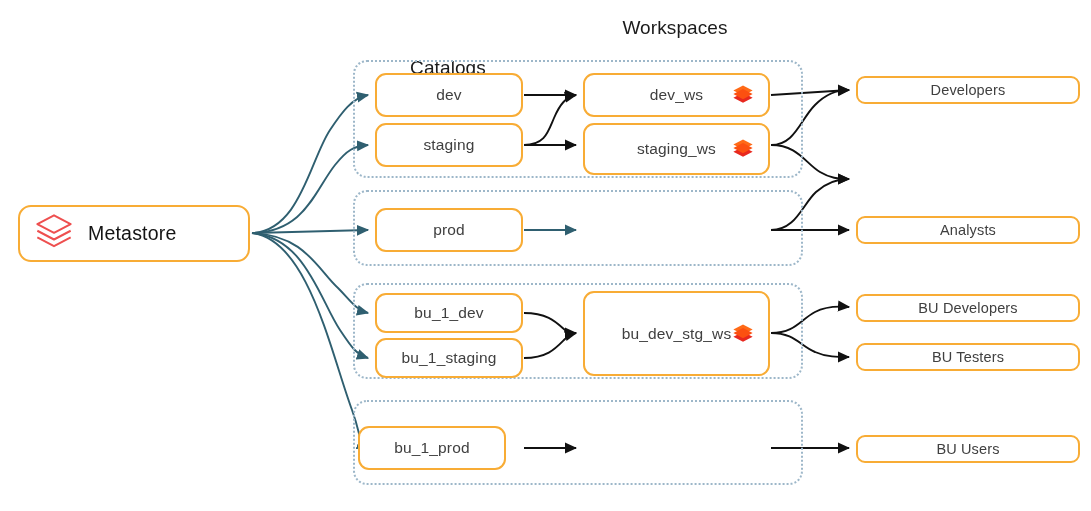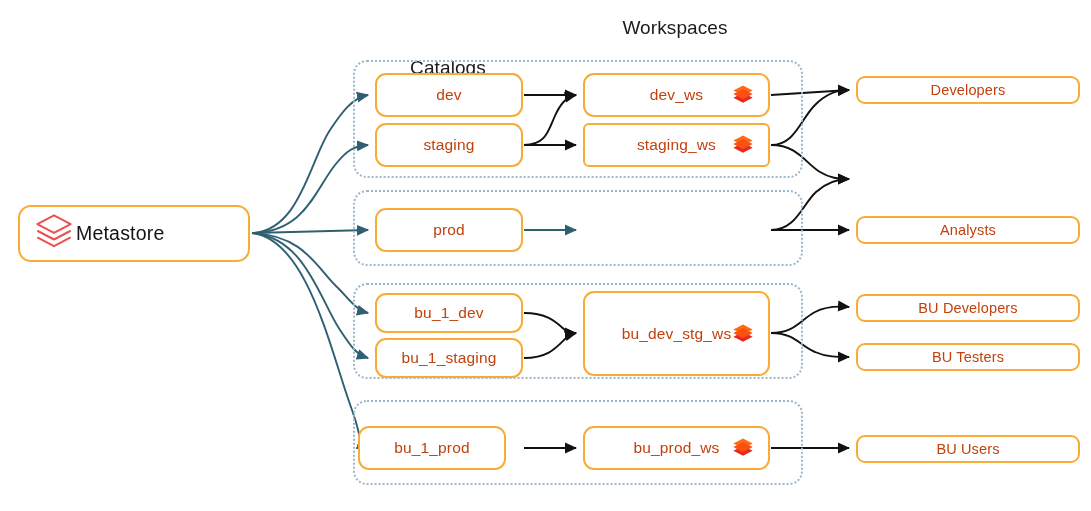--- a/index.html
+++ b/index.html
@@ -47,42 +47,42 @@
   
   .node {
     position: absolute;
     box-sizing: border-box;
     border: 2.5px solid #f8ac35;
     border-radius: 11px;
     background: #ffffff;
     display: flex;
     align-items: center;
     justify-content: center;
-    color: #c2410c;
+    color: #404040;
     font-size: 15.5px;
     letter-spacing: 0.15px;
     white-space: nowrap;
   }
   .node.group-node {
     font-size: 14.5px;
     border-radius: 9px;
   }
   .node-label {
     display: inline-block;
   }
   
   #metastore {
     position: absolute;
     box-sizing: border-box;
     border: 2.5px solid #f8ac35;
     border-radius: 13px;
     background: #ffffff;
     display: flex;
     align-items: center;
-    gap: 2px;
+    gap: 14px;
     padding-left: 14px;
   }
   #metastore .ms-label {
     font-size: 19.5px;
     color: #141414;
     letter-spacing: 0.2px;
   }
   .logo-outline { flex: 0 0 auto; display: block; }
   
   .ws-badge {
@@ -183,50 +183,40 @@
   <div class="node" style="left:583px; top:73px; width:187px; height:44px;">
     <span class="node-label">dev_ws</span>
     <span class="ws-badge">
       <svg width="22" height="22" viewBox="0 0 48 48" xmlns="http://www.w3.org/2000/svg">
         <path d="M24 3 L45 14 L24 25 L3 14 Z" fill="#ff6a17"></path>
         <path d="M24 19 L45 30 L24 41 L3 30 Z" fill="#e8281e"></path>
         <path d="M24 11 L45 22 L24 33 L3 22 Z" fill="#fc5010"></path>
       </svg>
     </span>
   </div>
-  <div class="node" style="left:583px; top:123px; width:187px; height:44px;border-radius:6px;">
+  <div class="node" style="left:583px; top:123px; width:187px; height:52px;">
     <span class="node-label">staging_ws</span>
     <span class="ws-badge">
       <svg width="22" height="22" viewBox="0 0 48 48" xmlns="http://www.w3.org/2000/svg">
         <path d="M24 3 L45 14 L24 25 L3 14 Z" fill="#ff6a17"></path>
         <path d="M24 19 L45 30 L24 41 L3 30 Z" fill="#e8281e"></path>
         <path d="M24 11 L45 22 L24 33 L3 22 Z" fill="#fc5010"></path>
       </svg>
     </span>
   </div>
   <div class="node" style="left:583px; top:291px; width:187px; height:85px;">
     <span class="node-label">bu_dev_stg_ws</span>
     <span class="ws-badge">
       <svg width="22" height="22" viewBox="0 0 48 48" xmlns="http://www.w3.org/2000/svg">
         <path d="M24 3 L45 14 L24 25 L3 14 Z" fill="#ff6a17"></path>
         <path d="M24 19 L45 30 L24 41 L3 30 Z" fill="#e8281e"></path>
         <path d="M24 11 L45 22 L24 33 L3 22 Z" fill="#fc5010"></path>
       </svg>
     </span>
   </div>
-  <div class="node" style="left:583px; top:426px; width:187px; height:44px;">
-    <span class="node-label">bu_prod_ws</span>
-    <span class="ws-badge">
-      <svg width="22" height="22" viewBox="0 0 48 48" xmlns="http://www.w3.org/2000/svg">
-        <path d="M24 3 L45 14 L24 25 L3 14 Z" fill="#ff6a17"></path>
-        <path d="M24 19 L45 30 L24 41 L3 30 Z" fill="#e8281e"></path>
-        <path d="M24 11 L45 22 L24 33 L3 22 Z" fill="#fc5010"></path>
-      </svg>
-    </span>
-  </div>
 
   <div class="node group-node" style="left:856px; top:76px; width:224px; height:28px;">
     <span class="node-label">Developers</span>
   </div>
   <div class="node group-node" style="left:856px; top:216px; width:224px; height:28px;">
     <span class="node-label">Analysts</span>
   </div>
   <div class="node group-node" style="left:856px; top:294px; width:224px; height:28px;">
     <span class="node-label">BU Developers</span>
   </div>

